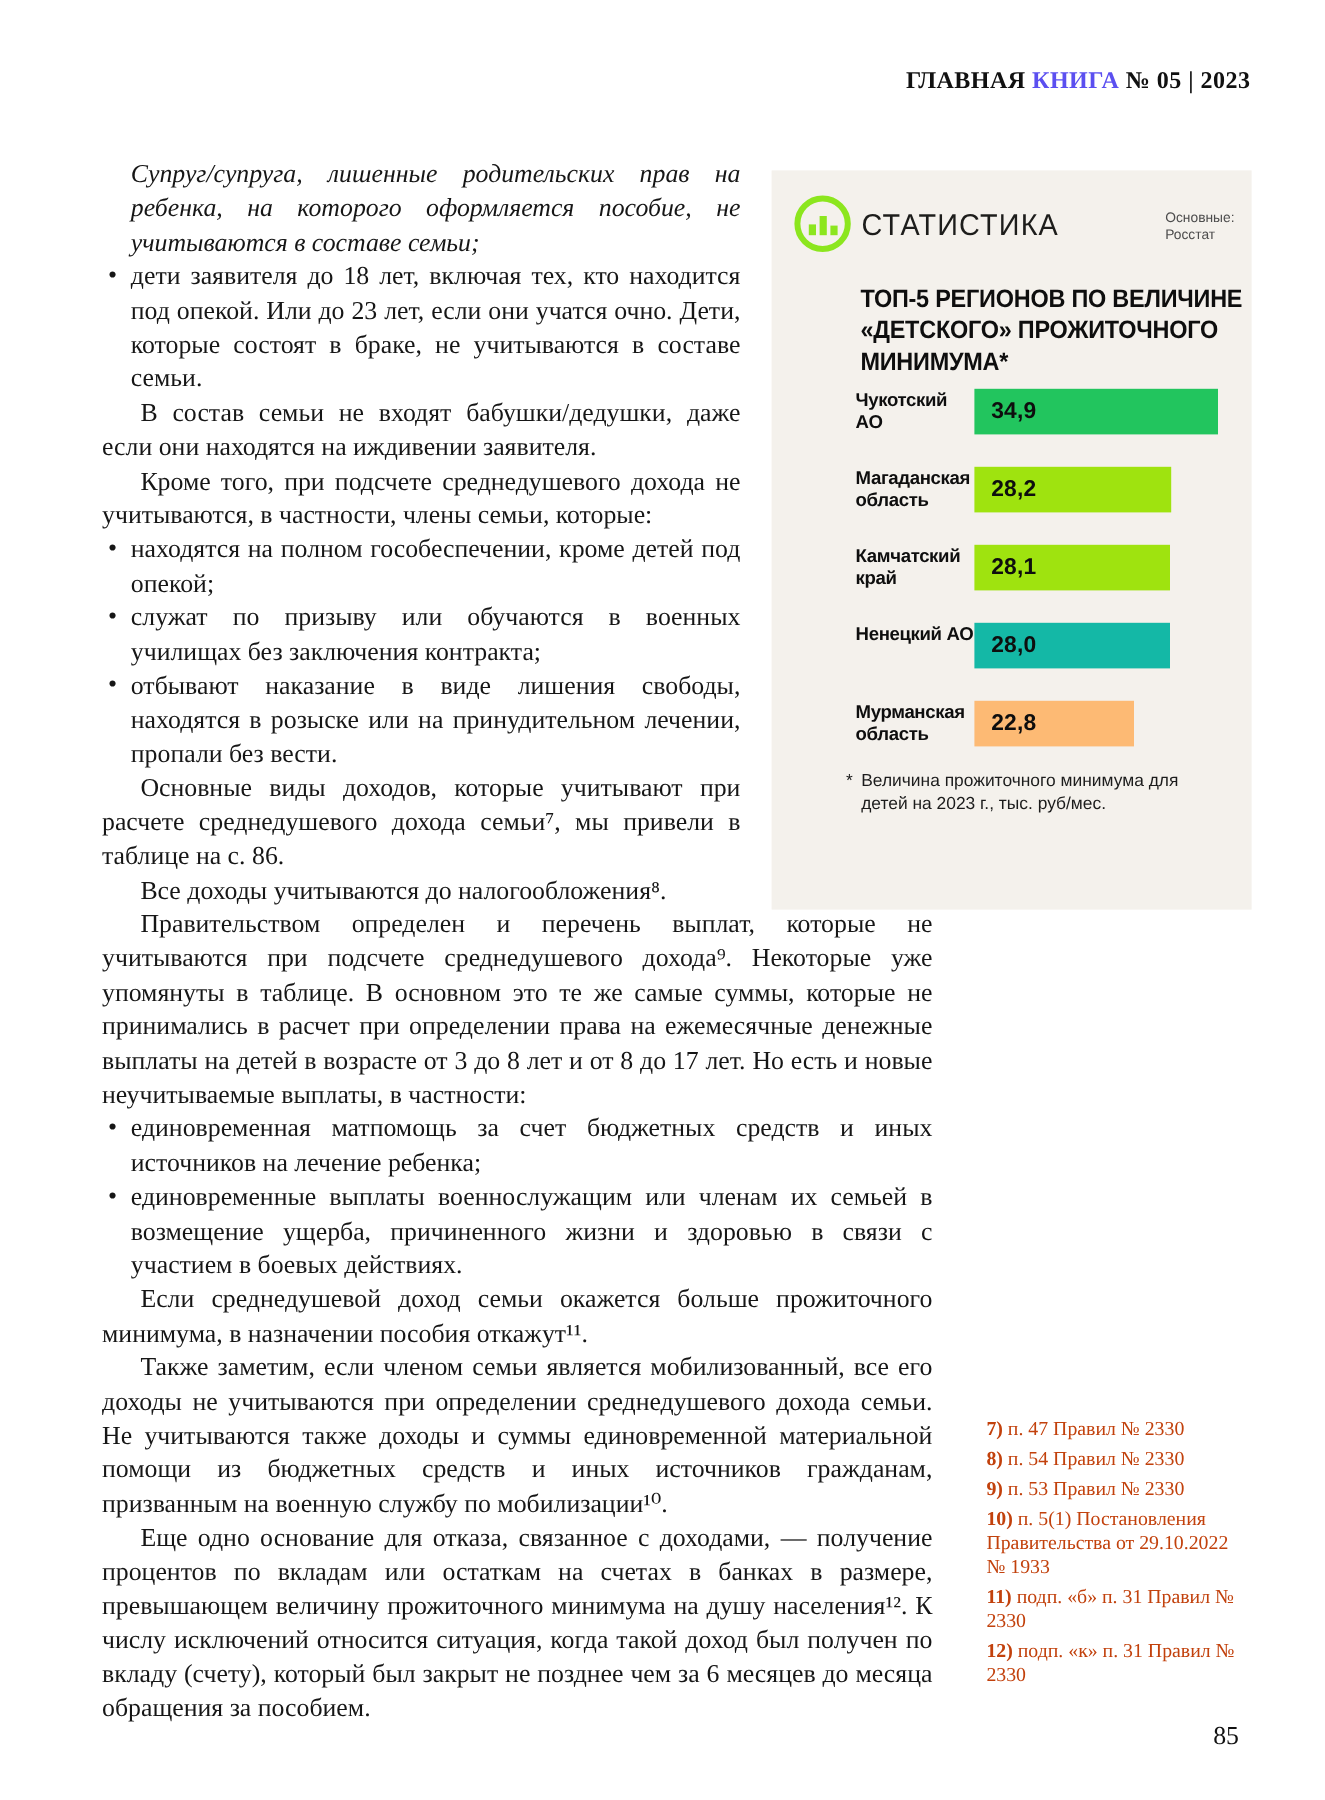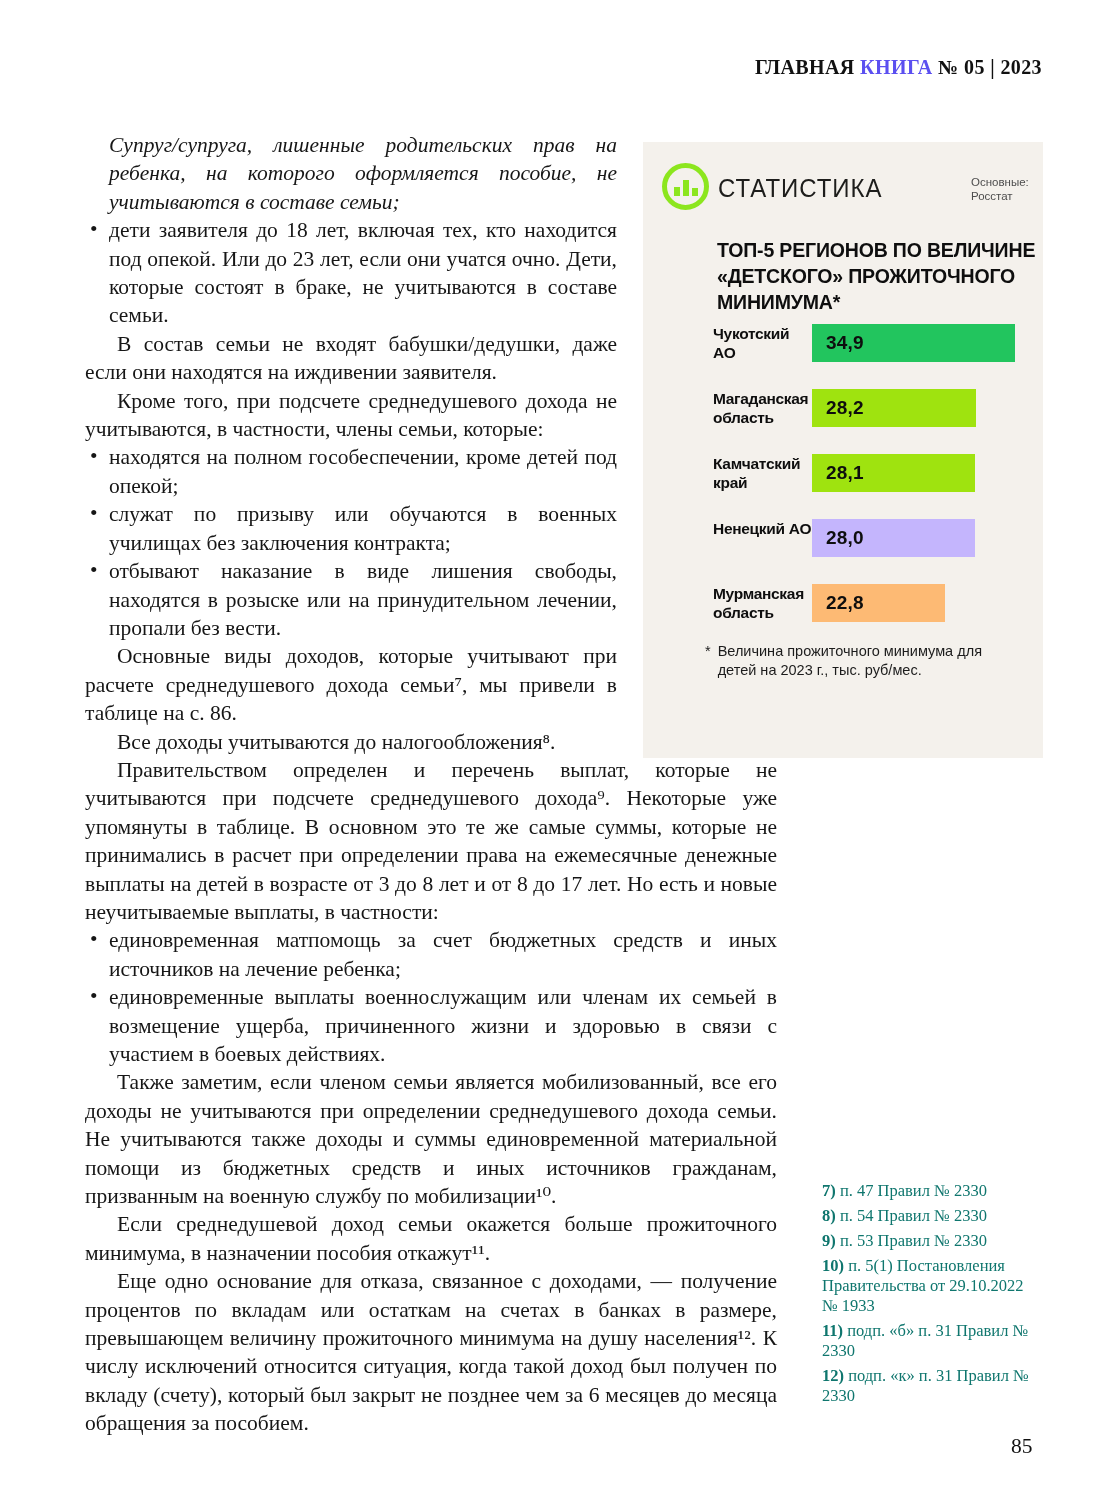--- a/index.html
+++ b/index.html
@@ -74,21 +74,21 @@
   }
   .stats-footnote {
     position:absolute; left:62px; top:500px; width:300px;
     display:flex; gap:7px;
     font-size:14.5px; line-height:19px; color:#1c1c1c;
   }
 
   
   .footnotes {
     position:absolute; left:822px; top:1181px; width:210px;
-    font-size:16.5px; line-height:20px; color:#0f766e;
+    font-size:16.5px; line-height:20px; color:#c2410c;
   }
   .fn { margin-bottom:5px; }
   .fn .fn-marker { font-weight:bold; }
 
   
   .page-number {
     position:absolute; left:1011px; top:1434px;
     font-size:21.5px; color:#111;
   }
 </style>
@@ -110,22 +110,22 @@
     <div class="li"><span class="bullet">•</span><span>находятся на полном гособеспечении, кроме детей под опекой;</span></div>
     <div class="li"><span class="bullet">•</span><span>служат по призыву или обучаются в военных училищах без заключения контракта;</span></div>
     <div class="li"><span class="bullet">•</span><span>отбывают наказание в виде лишения свободы, находятся в розыске или на принудительном лечении, пропали без вести.</span></div>
     <div class="para">Основные виды доходов, которые учитывают при расчете среднедушевого дохода семьи⁷, мы привели в таблице на с. 86.</div>
     <div class="para">Все доходы учитываются до налогообложения⁸.</div>
   </div>
   <div class="colB">
     <div class="para">Правительством определен и перечень выплат, которые не учитываются при подсчете среднедушевого дохода⁹. Некоторые уже упомянуты в таблице. В основном это те же самые суммы, которые не принимались в расчет при определении права на ежемесячные денежные выплаты на детей в возрасте от 3 до 8 лет и от 8 до 17 лет. Но есть и новые неучитываемые выплаты, в частности:</div>
     <div class="li"><span class="bullet">•</span><span>единовременная матпомощь за счет бюджетных средств и иных источников на лечение ребенка;</span></div>
     <div class="li"><span class="bullet">•</span><span>единовременные выплаты военнослужащим или членам их семьей в возмещение ущерба, причиненного жизни и здоровью в связи с участием в боевых действиях.</span></div>
+    <div class="para">Если среднедушевой доход семьи окажется больше прожиточного минимума, в назначении пособия откажут¹¹.</div>
     <div class="para">Также заметим, если членом семьи является мобилизованный, все его доходы не учитываются при определении среднедушевого дохода семьи. Не учитываются также доходы и суммы единовременной материальной помощи из бюджетных средств и иных источников гражданам, призванным на военную службу по мобилизации¹⁰.</div>
-    <div class="para">Если среднедушевой доход семьи окажется больше прожиточного минимума, в назначении пособия откажут¹¹.</div>
     <div class="para">Еще одно основание для отказа, связанное с доходами, — получение процентов по вкладам или остаткам на счетах в банках в размере, превышающем величину прожиточного минимума на душу населения¹². К числу исключений относится ситуация, когда такой доход был получен по вкладу (счету), который был закрыт не позднее чем за 6 месяцев до месяца обращения за пособием.</div>
   </div>
 </div>
 
 <div class="stats-panel">
   <div class="stats-icon">
     <div class="ibar b1"></div>
     <div class="ibar b2"></div>
     <div class="ibar b3"></div>
   </div>
@@ -153,21 +153,21 @@
         </div>
     </div>
     <div class="srow">
       <div class="srow-label">Камчатский край</div>
       <div class="srow-bar" style="width: 163px; background: rgb(159, 227, 15);">
           <span class="srow-value">28,1</span>
         </div>
     </div>
     <div class="srow">
       <div class="srow-label">Ненецкий АО</div>
-      <div class="srow-bar" style="width: 163px; background: #c4b5fd;">
+      <div class="srow-bar" style="width: 163px; background: #14b8a6;">
           <span class="srow-value">28,0</span>
         </div>
     </div>
     <div class="srow">
       <div class="srow-label">Мурманская область</div>
       <div class="srow-bar" style="width: 133px; background: #fdba74;">
           <span class="srow-value">22,8</span>
         </div>
     </div>
   </div>

